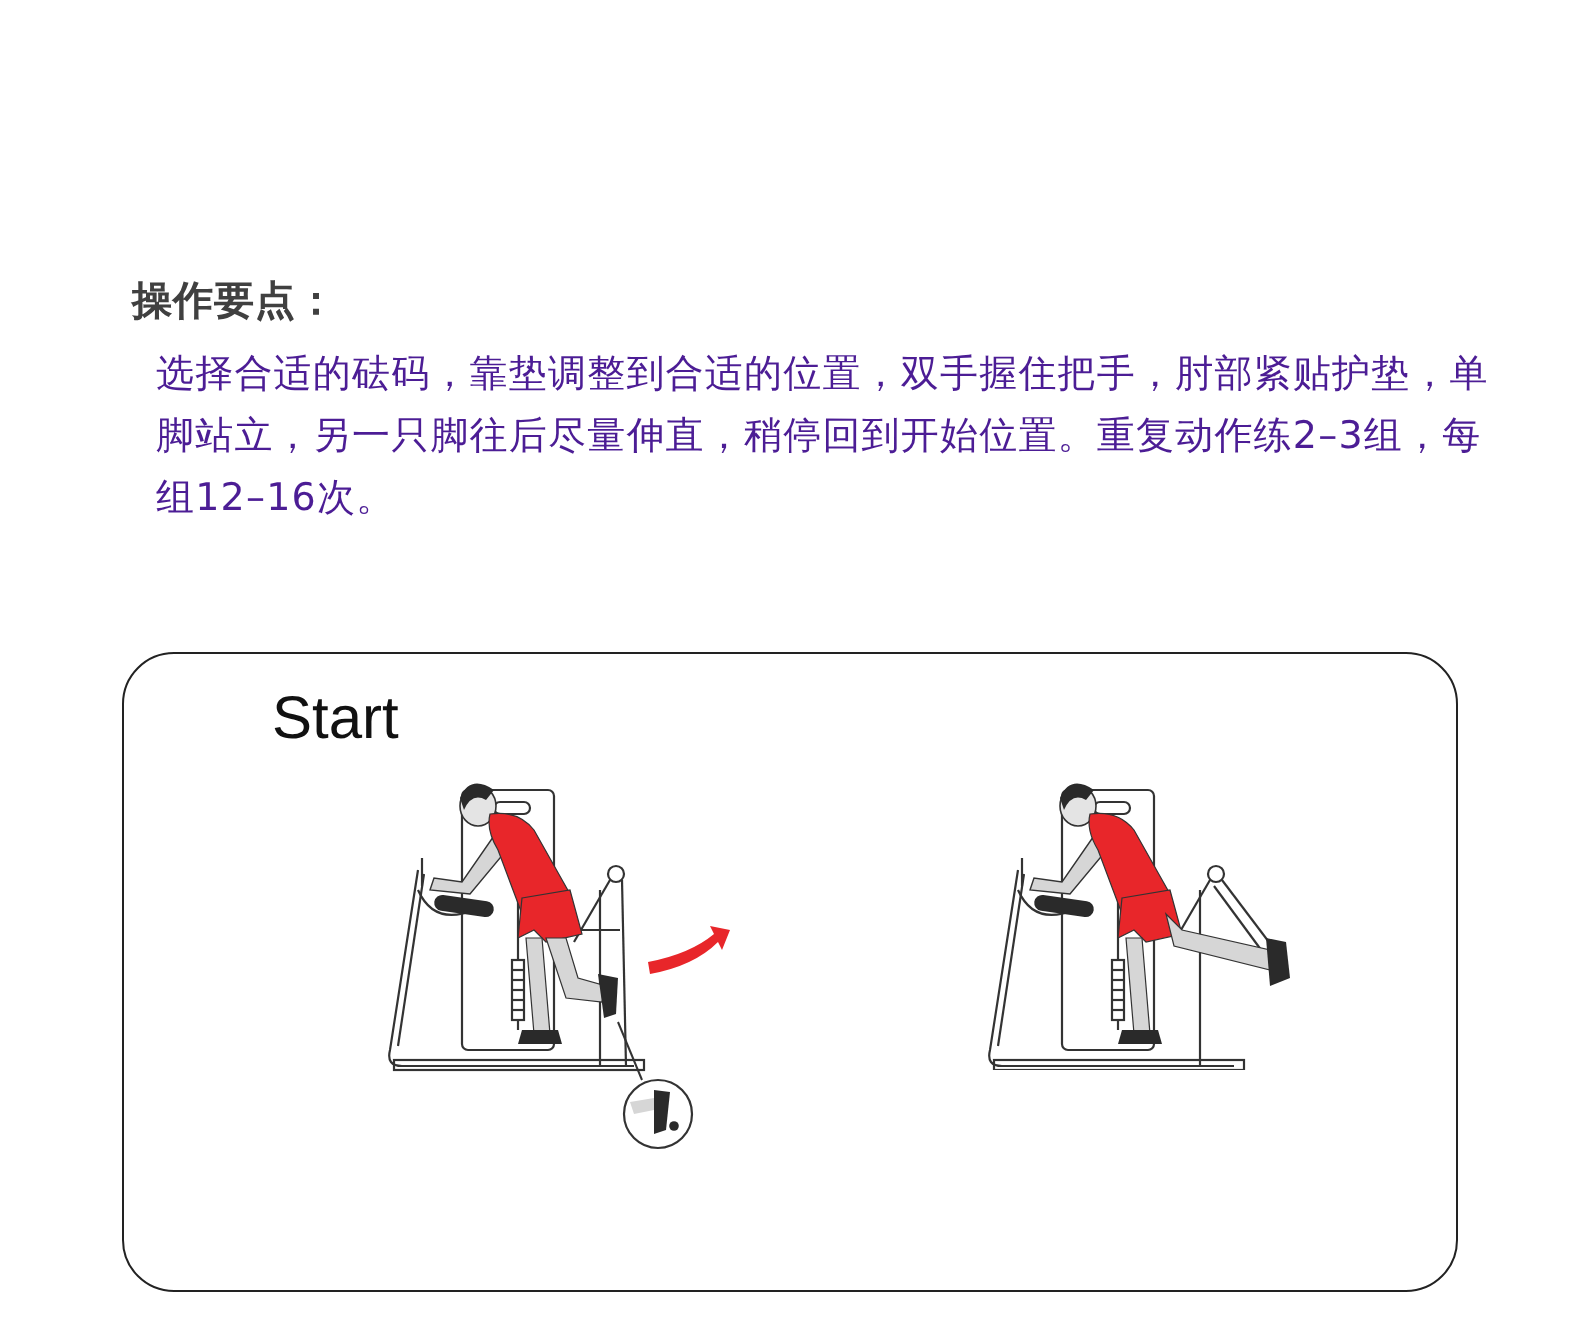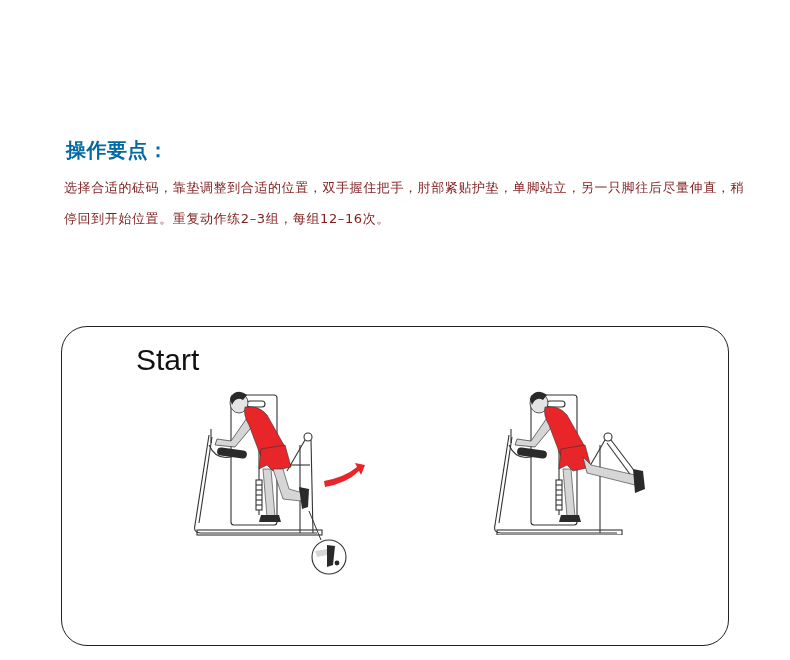--- a/index.html
+++ b/index.html
@@ -14,32 +14,32 @@
       overflow: hidden;
       font-family: "DejaVu Sans", "Liberation Sans", sans-serif;
       color: #222222;
     }
     .heading {
       position: absolute;
       left: 66px;
       top: 137px;
       font-size: 20px;
       font-weight: bold;
-      color: #0369a1;
+      color: #404040;
       letter-spacing: 0.5px;
       margin: 0;
     }
     .body-text {
       position: absolute;
-      left: 64px;
+      left: 78px;
       top: 172px;
       width: 680px;
-      font-size: 13px;
+      font-size: 19px;
       line-height: 31px;
-      color: #7f1d1d;
+      color: #4c1d95;
       margin: 0;
       letter-spacing: 0.6px;
     }
     .demo-box {
       position: absolute;
       left: 61px;
       top: 326px;
       width: 668px;
       height: 320px;
       border: 1.5px solid #222222;

